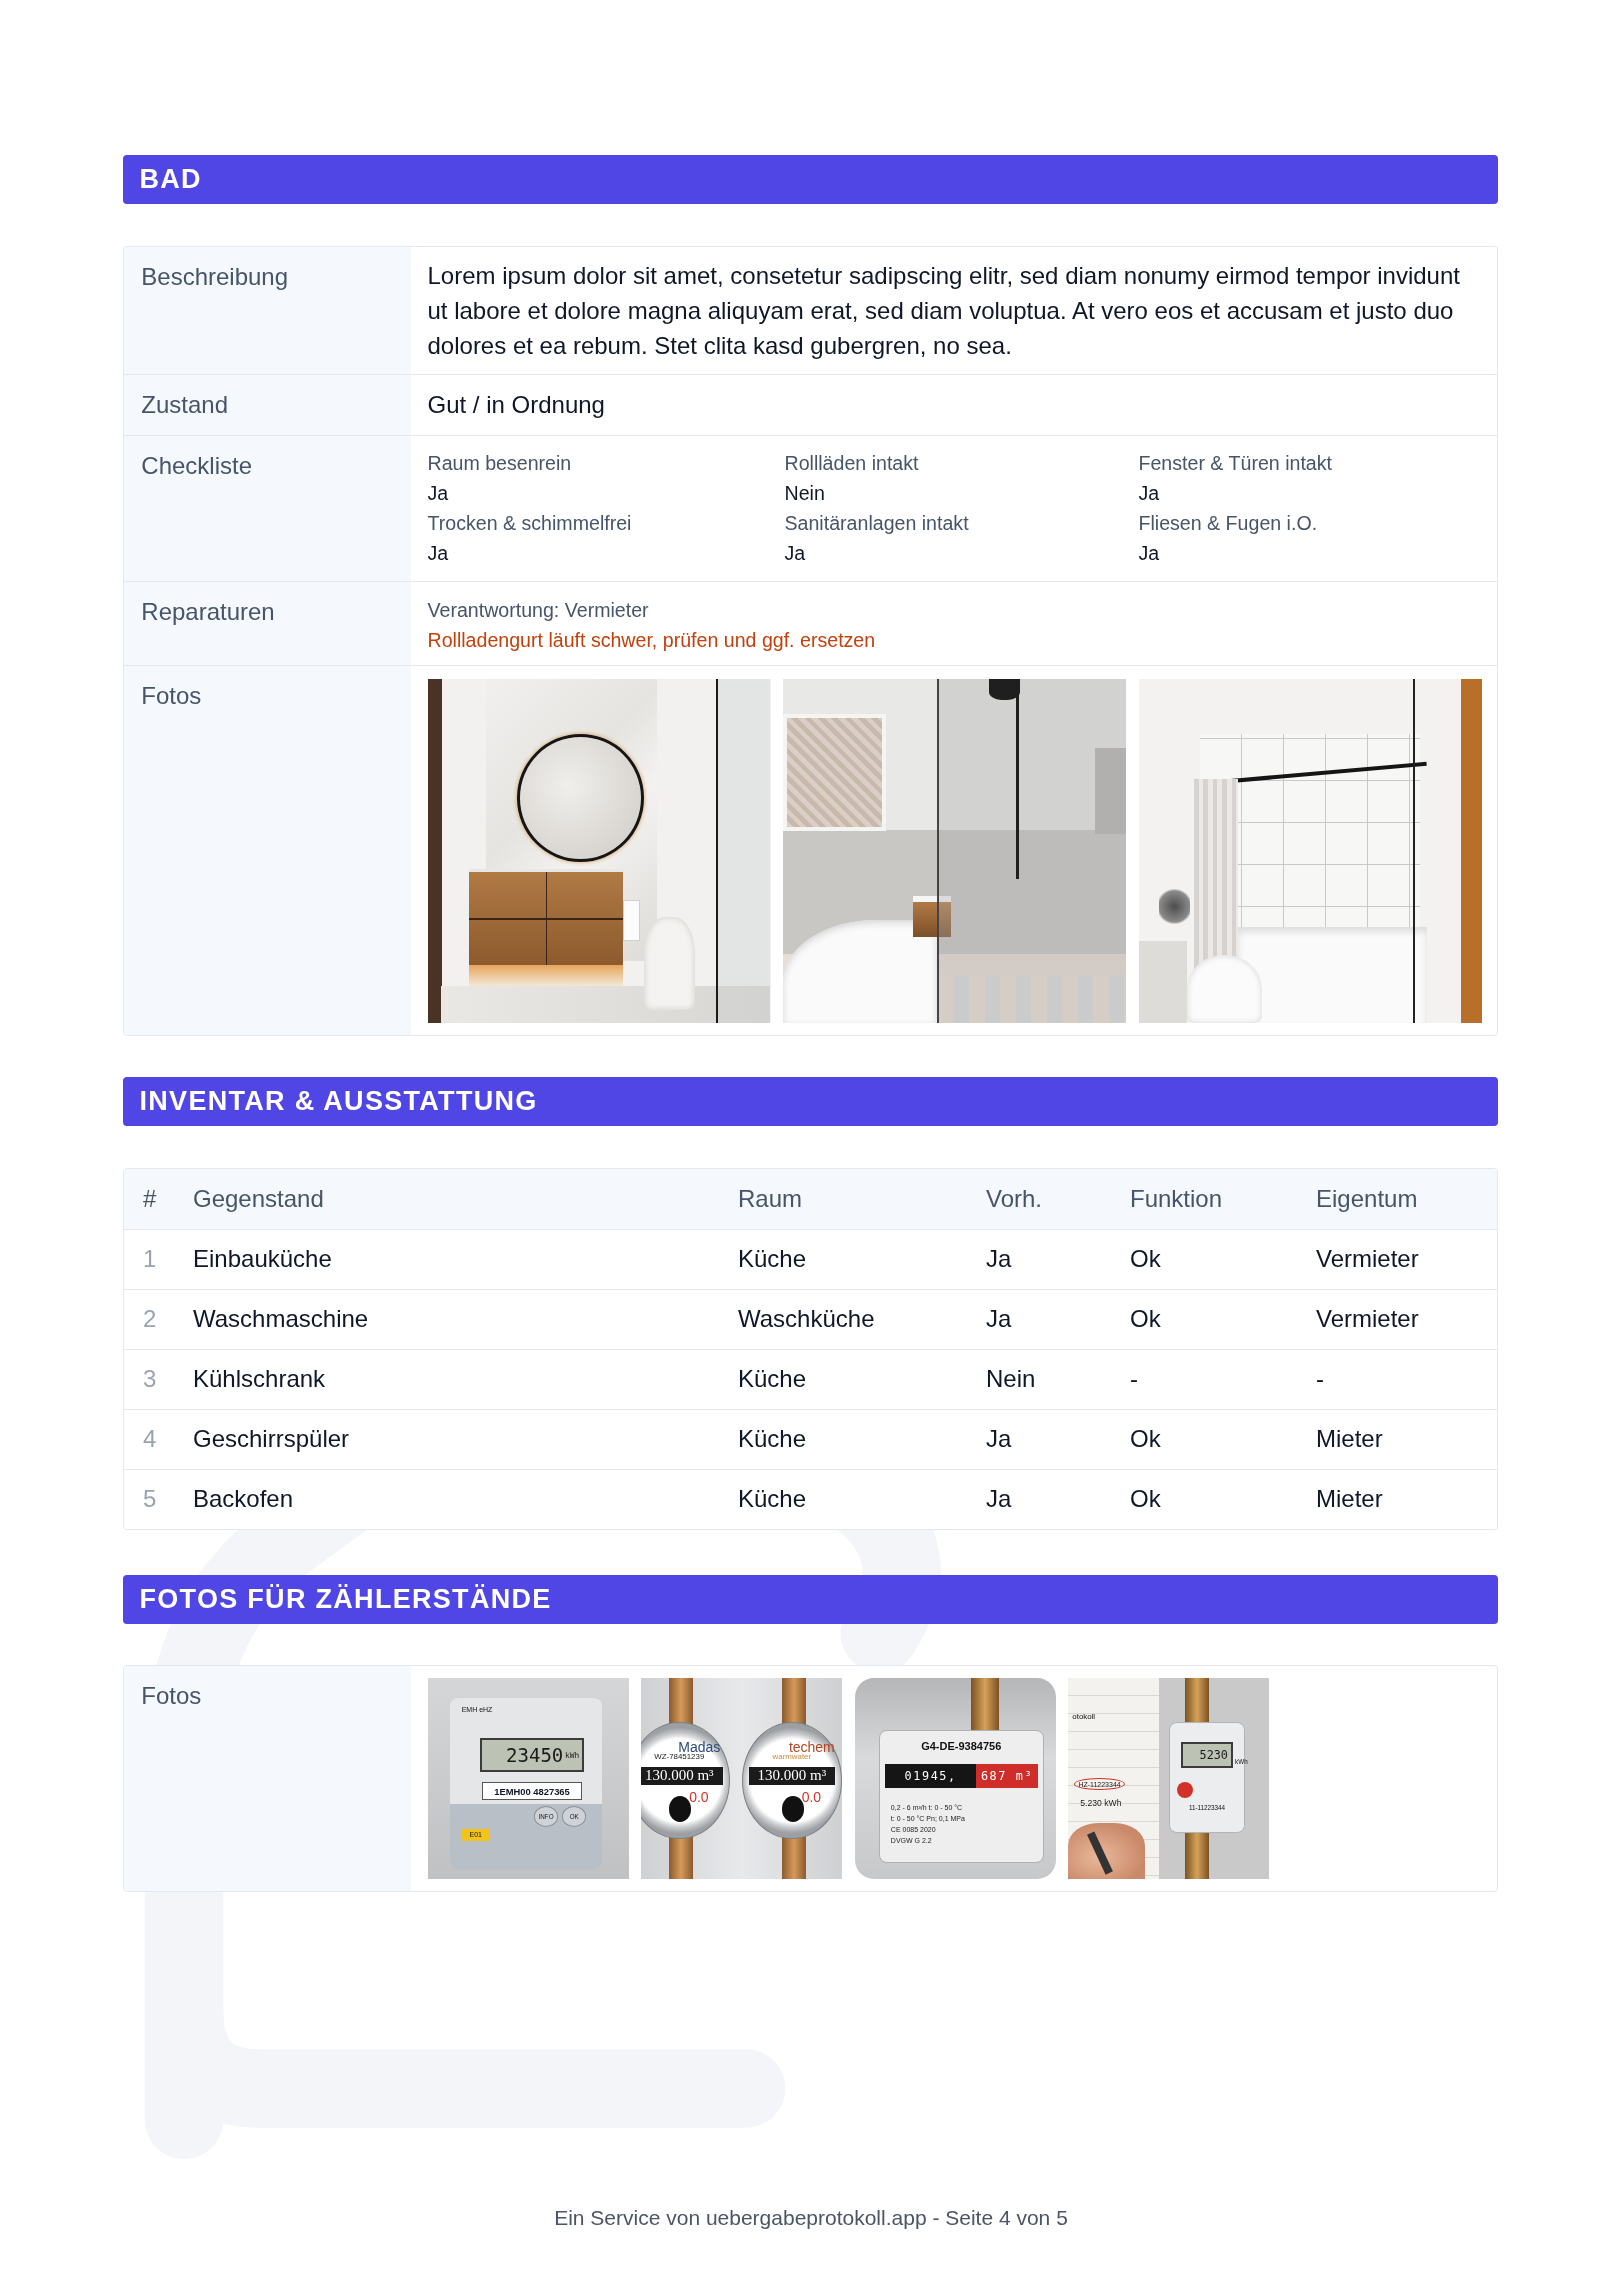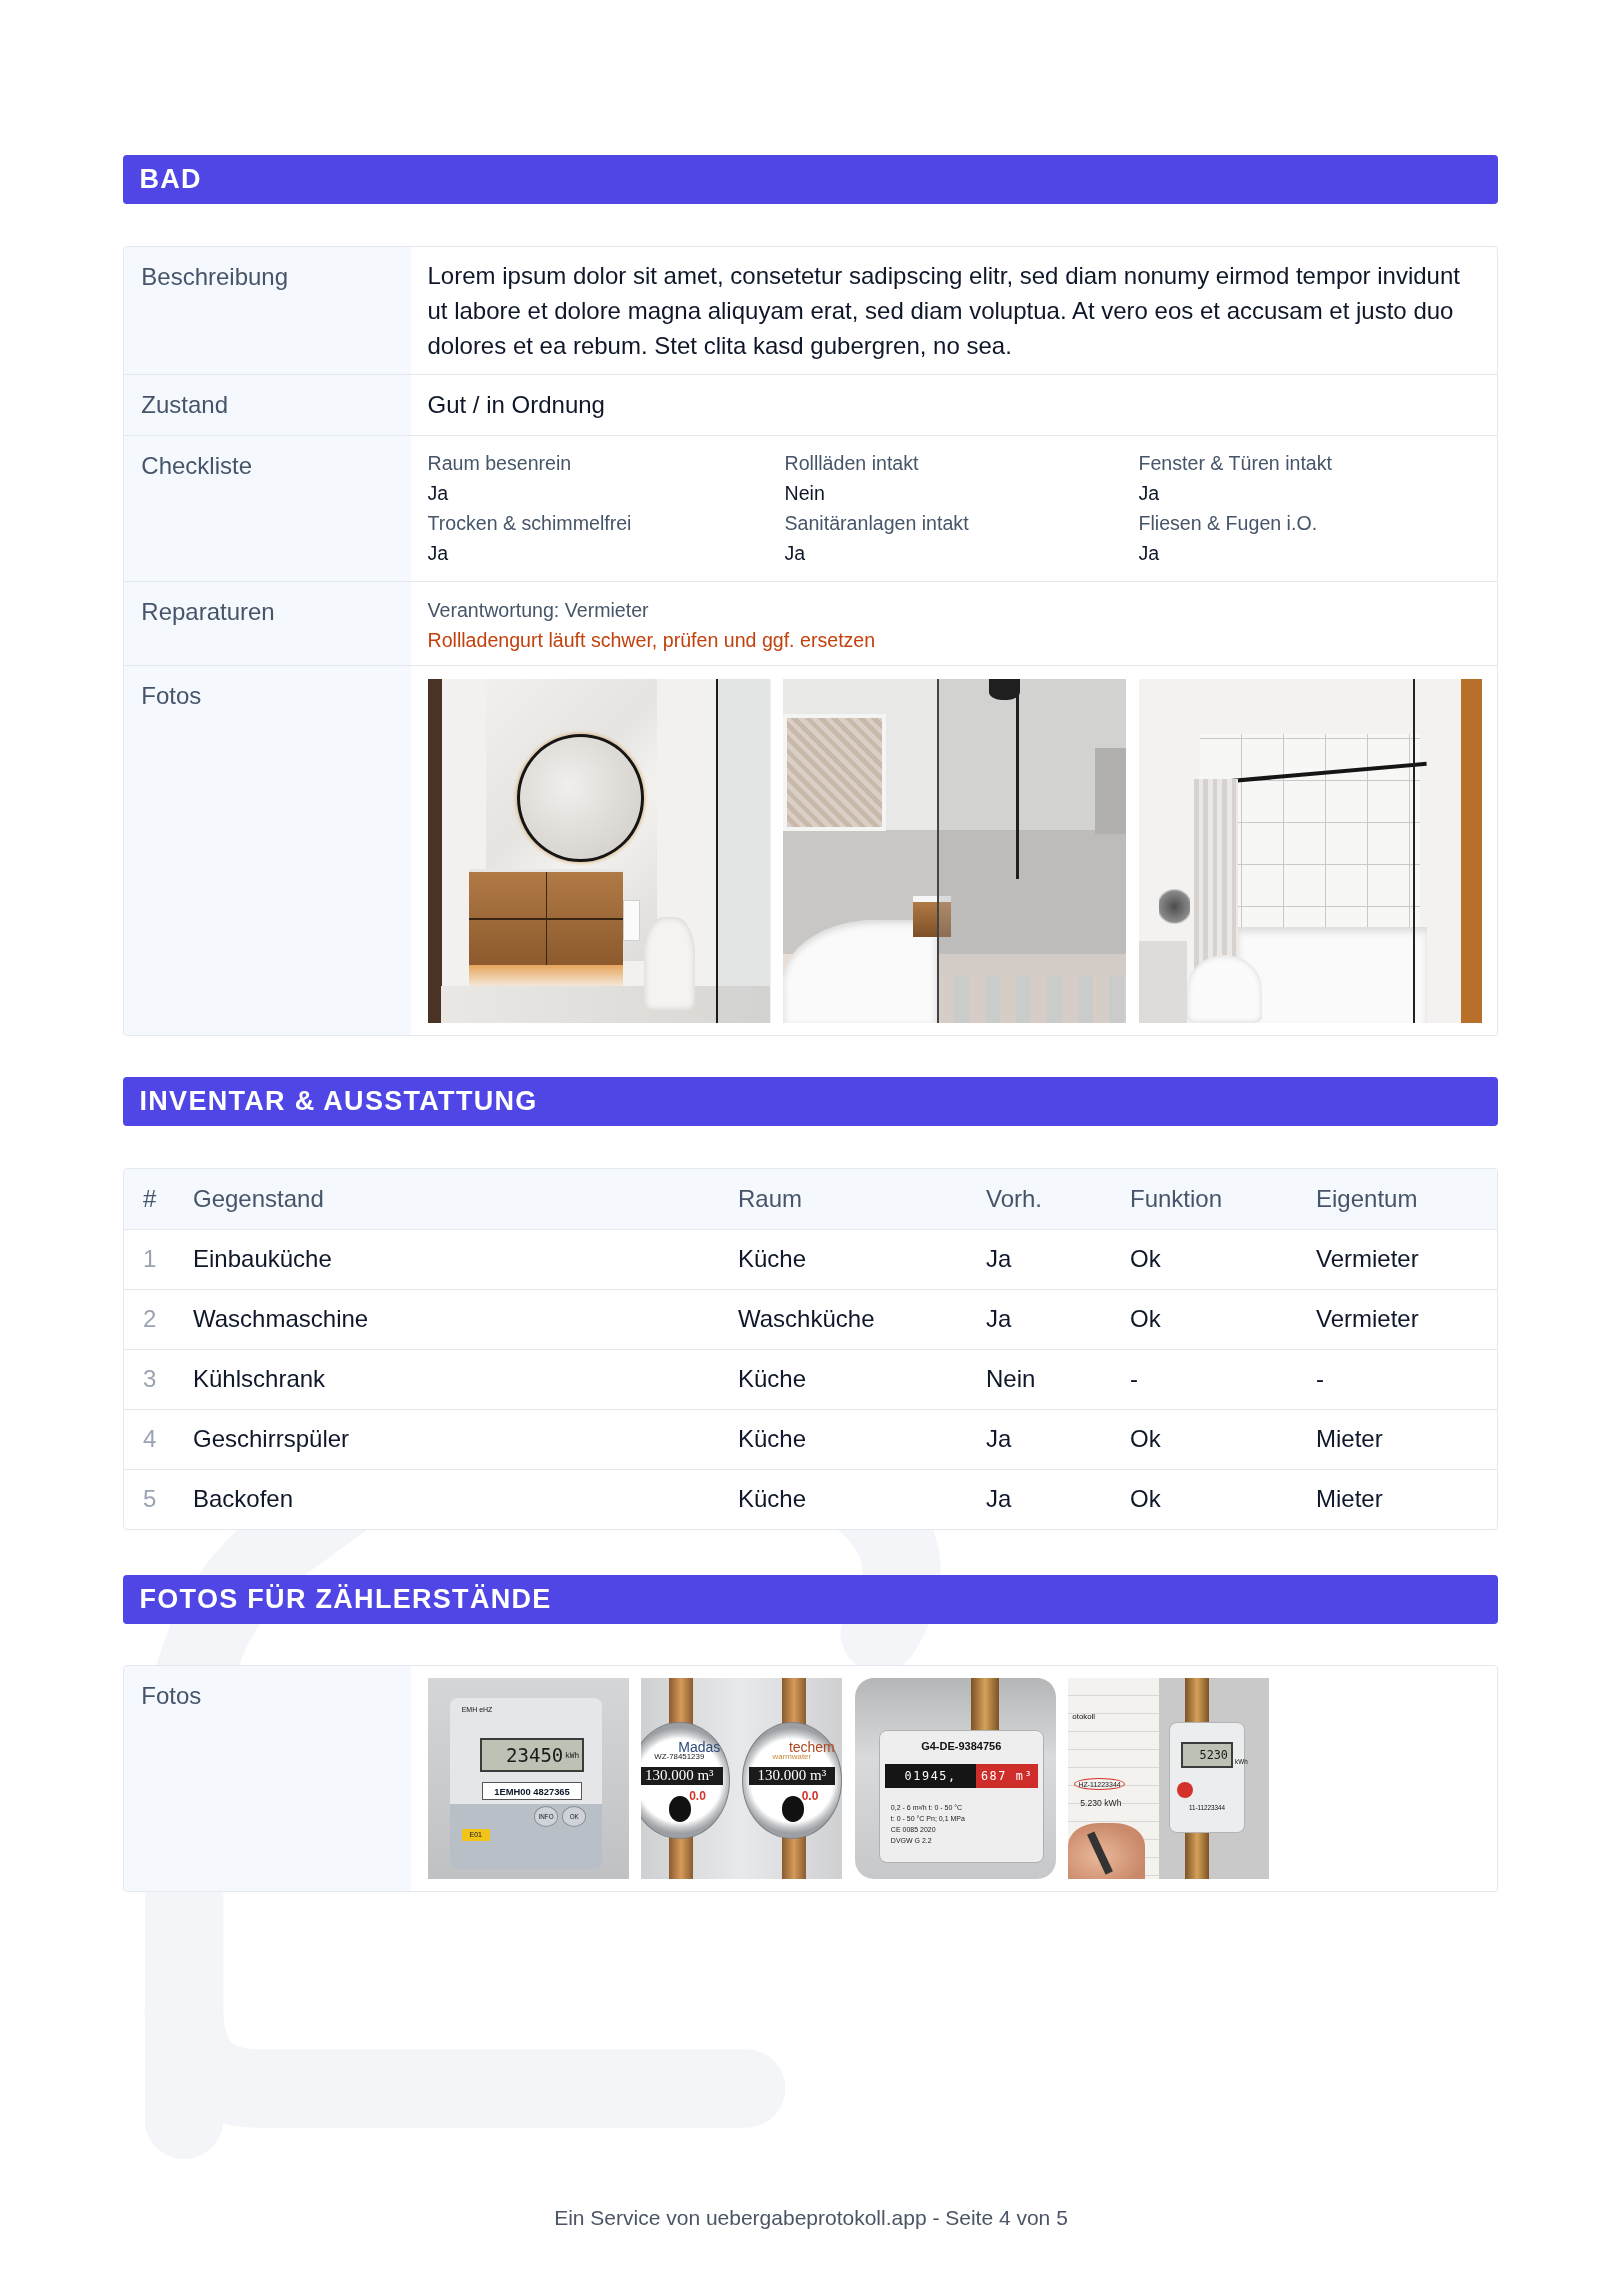--- a/index.html
+++ b/index.html
@@ -109,21 +109,21 @@
   .m1 .serial { position:absolute; left:27%; top:52%; width:50%; height:9%; background:#fff; border:0.8px solid #555; font-size:9.4px; display:flex; align-items:center; justify-content:center; font-weight:bold; }
   .m1 .yellow { position:absolute; left:17%; top:75%; width:14%; height:6%; background:#f2c318; font-size:7px; display:flex; align-items:center; justify-content:center; }
   .m1 .btn { position:absolute; top:64%; width:12%; height:10%; border-radius:50%; background:#cfd3d8; border:0.8px solid #8a8f96; font-size:6.3px; display:flex; align-items:center; justify-content:center; }
 
   .m2 { background: linear-gradient(90deg,#cfd0d1,#e8e9ea 50%,#cfd0d1); }
   .m2 .pipe { position:absolute; width:12%; height:100%; background: linear-gradient(90deg,#8a5a2f,#d69b5a,#8a5a2f); }
   .m2 .dial { position:absolute; top:22%; width:50%; height:58%; border-radius:50%; background: radial-gradient(circle,#ffffff 55%,#c9cbcd 62%,#9c9fa3 70%); border:1.6px solid #7d8084; }
   .m2 .dial .lbl { position:absolute; width:100%; text-align:center; top:14%; font-size:14px; color:#2c4a7a; font-weight:normal;padding-left:40px; }
   .m2 .dial .no { position:absolute; width:100%; text-align:center; top:25%; font-size:7.9px; color:#222; }
   .m2 .dial .cnt { position:absolute; left:6%; width:88%; top:38%; height:16%; background:#1b1b1b; color:#fff; font-family:Liberation Serif, serif; font-size:15px; display:flex; align-items:center; justify-content:center; }
-  .m2 .dial .red { position:absolute; left:60%; top:58%; font-size:12px; color:#d0352b; font-weight:bold; }
+  .m2 .dial .red { position:absolute; left:60%; top:58%; font-size:14px; color:#d0352b; font-weight:normal; }
   .m2 .dial .hand { position:absolute; left:40%; top:64%; width:22%; height:22%; border-radius:50%; background:#111; }
 
   .m3 { background: linear-gradient(#b5b6b8,#d9dadb 40%,#c7c8ca); border-radius: 19px; }
   .m3 .pipe { position:absolute; left:58%; top:0; width:14%; height:35%; background: linear-gradient(90deg,#7c5124,#d5a259,#7c5124); }
   .m3 .m-body { left:12%; top:26%; width:82%; height:66%; background:#eeeeee; border:1.6px solid #b0b0b0; }
   .m3 .gid { position:absolute; left:12%; top:31%; width:82%; text-align:center; font-weight:bold; font-size:11px; color:#111; }
   .m3 .counter { position:absolute; left:15%; top:43%; width:76%; height:12%; display:flex; font-family:"DejaVu Sans Mono", monospace; font-size:11.8px; color:#fff; }
   .m3 .counter .blk { flex:0 0 60%; background:#151515; display:flex; align-items:center; justify-content:center; letter-spacing:1.6px; }
   .m3 .counter .rd { flex:1; background:#cf2d2a; display:flex; align-items:center; justify-content:center; letter-spacing:1.6px; }
   .m3 .spec { position:absolute; left:18%; top:62%; font-size:7px; color:#222; line-height:11px; }

